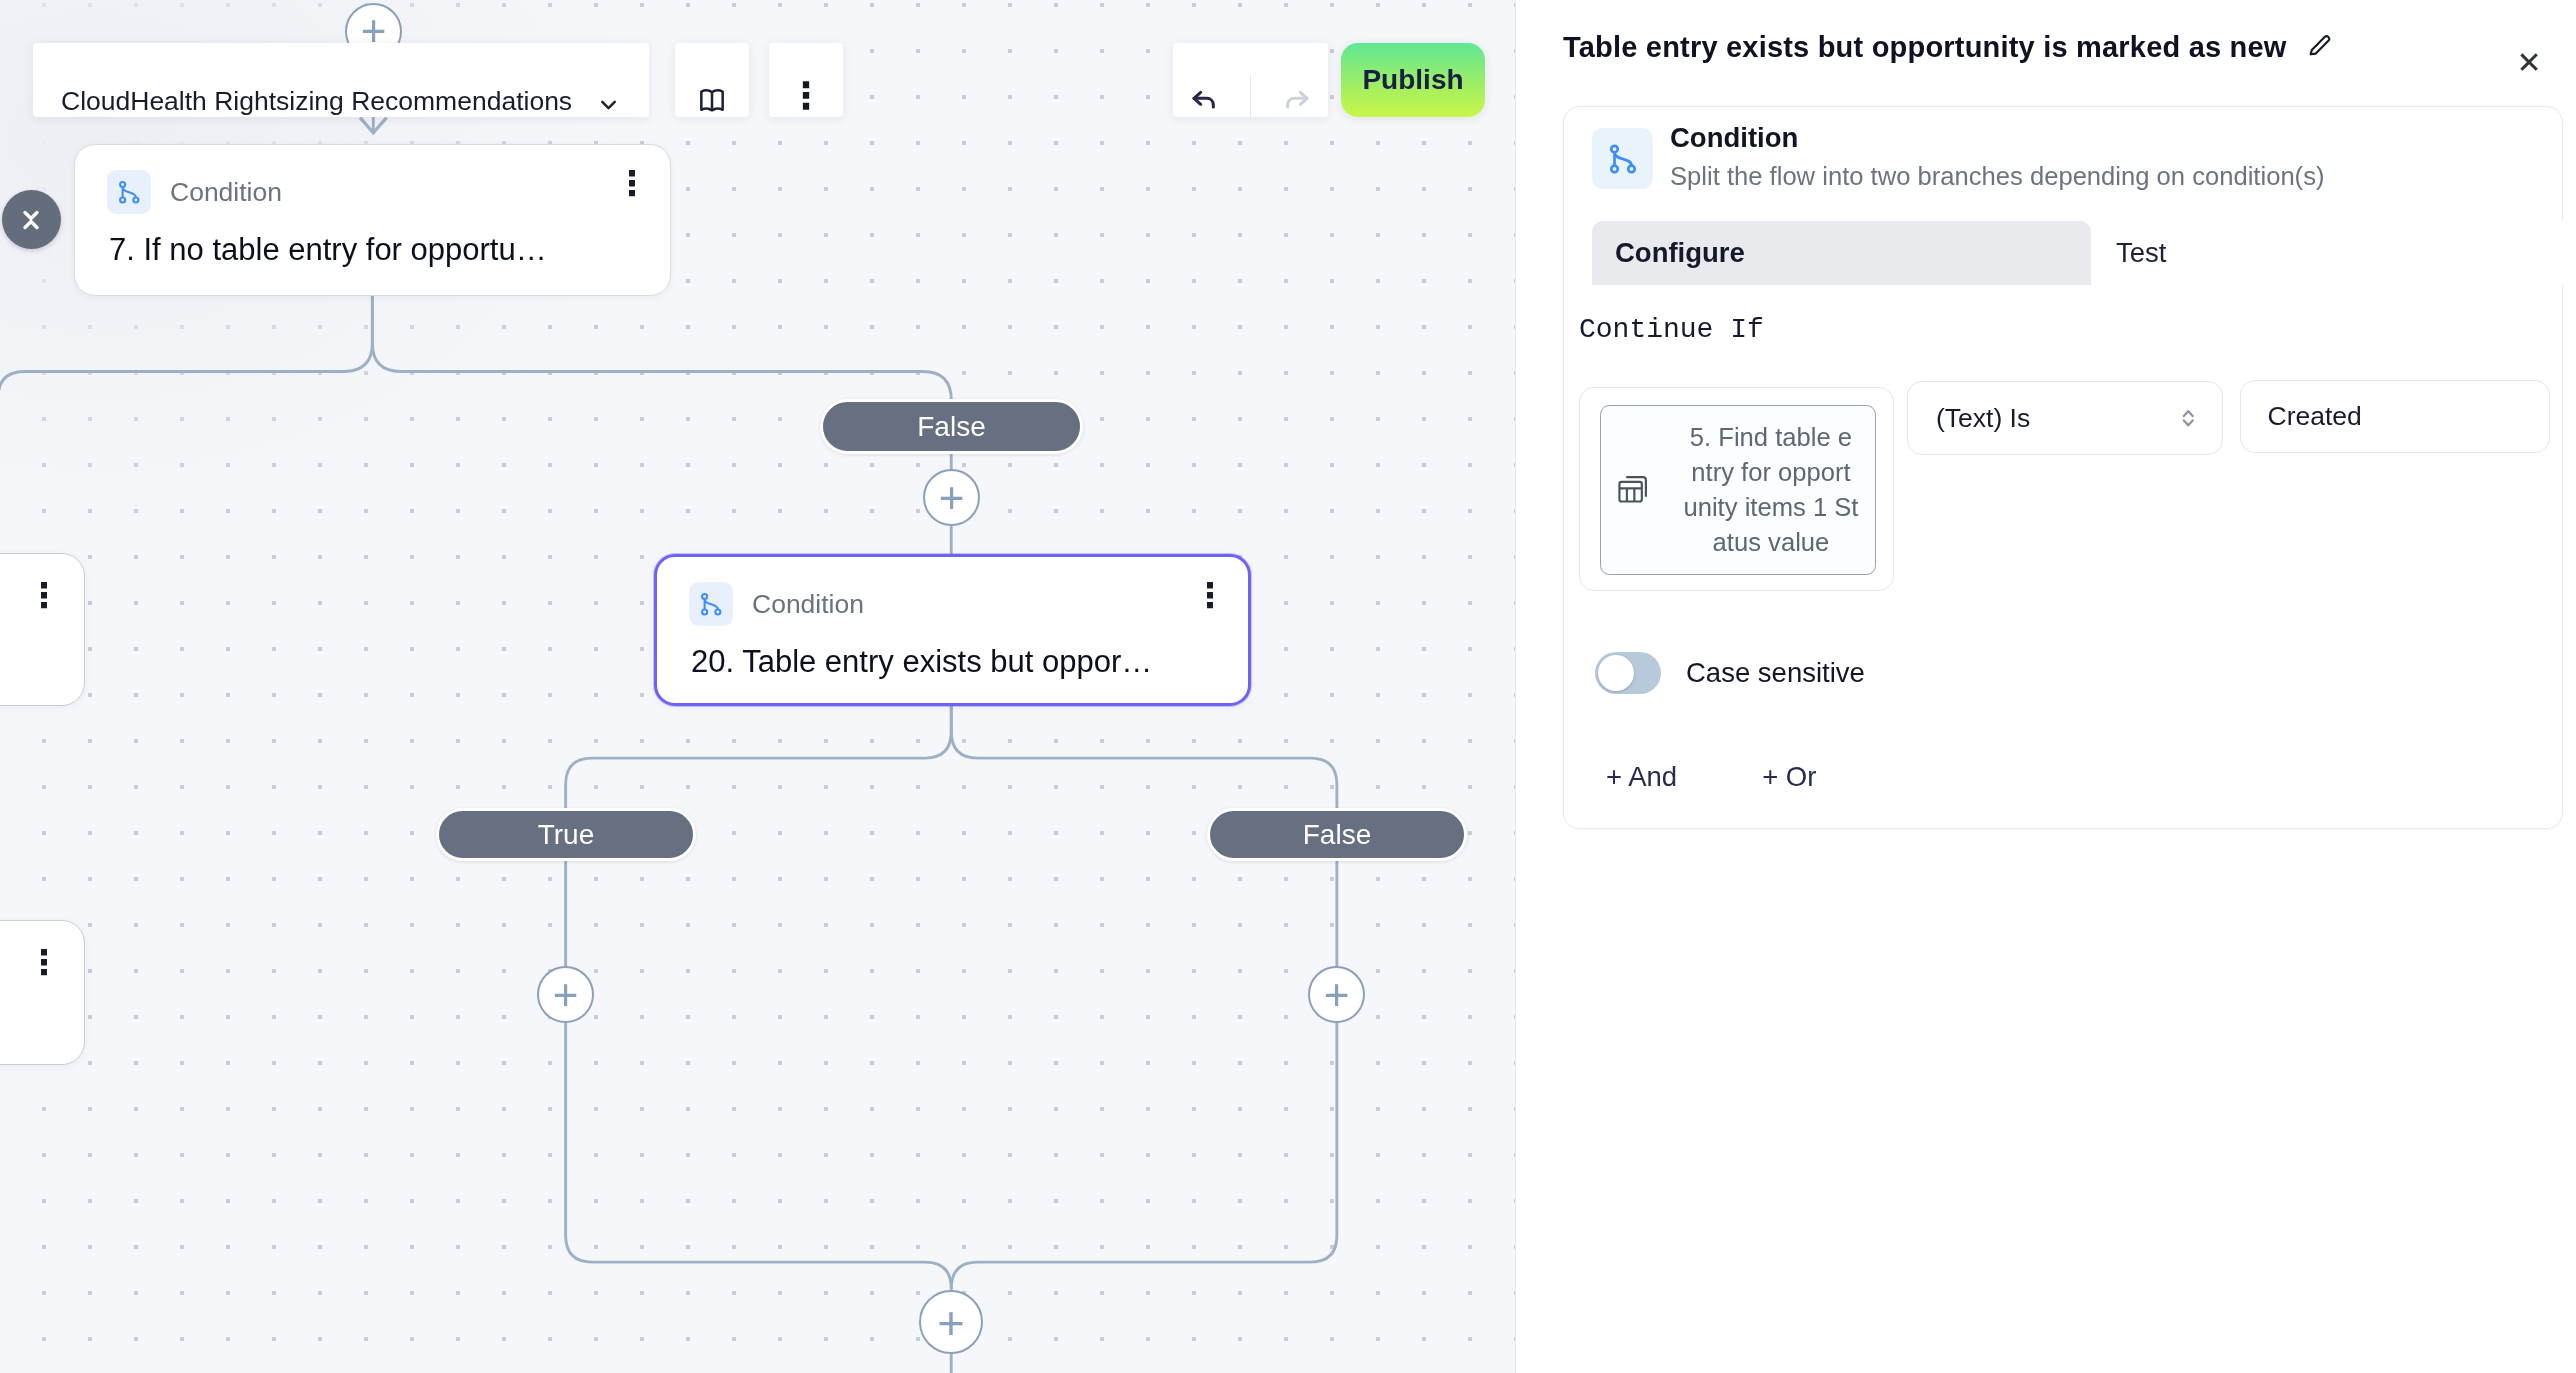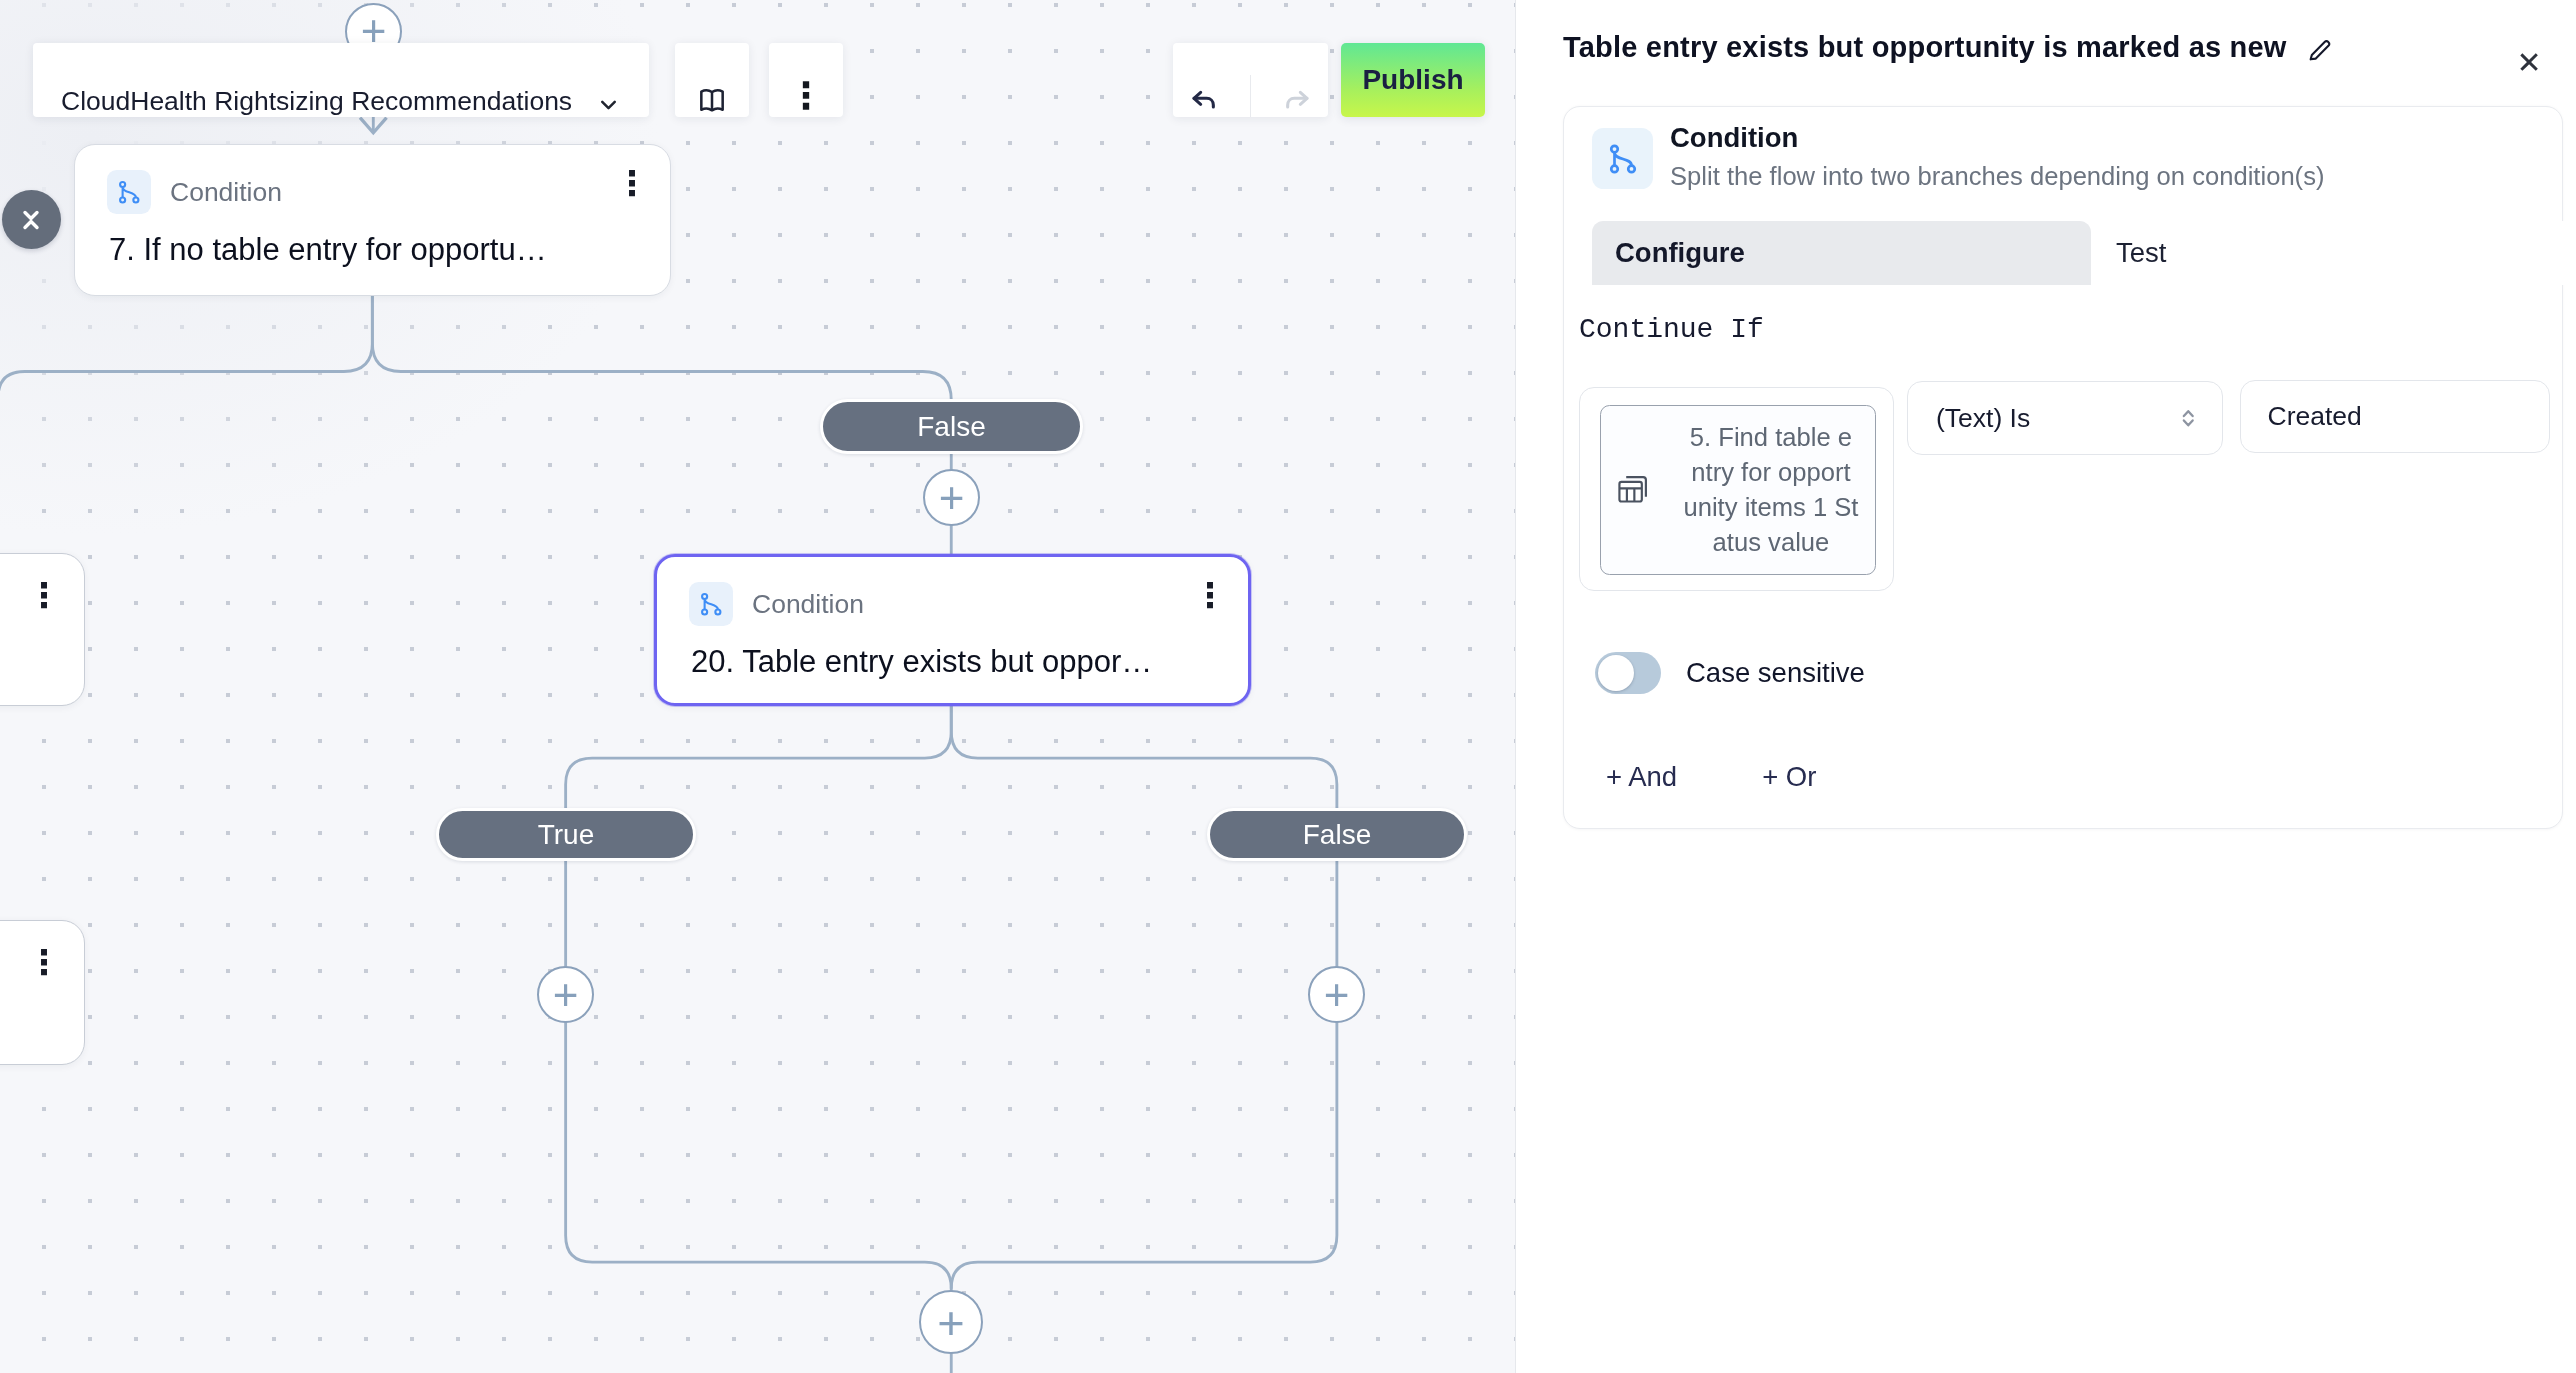--- a/index.html
+++ b/index.html
@@ -40,38 +40,38 @@
 
   .toolbar-item { position:absolute; background:#fff; border-radius:4px;
     box-shadow:0 1.9px 9.5px rgba(25,35,65,.08); z-index:6; display:flex; align-items:flex-end; }
   #flow-dropdown { left:33px; top:43px; width:616px; height:74px; padding:0 28px; gap:19px; cursor:pointer; }
   #flow-dropdown .label { font-size:26.5px; font-weight:500; color:#181c2e; flex:1; white-space:nowrap; }
   #book-btn { left:675px; top:43px; width:74px; height:74px; justify-content:center; cursor:pointer; }
   #canvas-kebab-btn { left:769px; top:43px; width:74px; height:74px; justify-content:center; cursor:pointer; }
   #canvas-kebab-btn .kb { font-size:36px; font-weight:700; color:#14181f; }
   #undo-redo { left:1173px; top:43px; width:155px; height:74px; justify-content:space-around; }
   #undo-redo .divider { width:1.9px; height:42px; background:#e8eaee; }
-  #publish-btn { position:absolute; left:1341px; top:43px; width:144px; height:74px; border-radius:5px;
+  #publish-btn { position:absolute; left:1341px; top:43px; width:144px; height:74px; border-radius:17px;
     background:linear-gradient(180deg,#60e794 0%,#a8f05c 65%,#c8f64a 100%);
     display:flex; align-items:center; justify-content:center; z-index:6;
     font-size:28px; font-weight:700; color:#1a2042; cursor:pointer;
     box-shadow:0 1.9px 9.5px rgba(25,35,65,.10); }
 
   .edge-card { position:absolute; left:-296px; width:381px; background:#fff;
     border:1.9px solid #c8cdd6; border-radius:23px; z-index:4; box-shadow:0 1.9px 7.6px rgba(25,35,65,.05); }
   .edge-card .kebab { position:absolute; left:322px; top:21px; font-size:34px; font-weight:700; color:#181c28; cursor:pointer; }
 
   #collapse-btn { position:absolute; left:1.9px; top:190px; width:59px; height:59px; border-radius:50%;
     background:#646d7b; z-index:7; display:flex; align-items:center; justify-content:center; cursor:pointer;
     box-shadow:0 1.9px 5.7px rgba(20,30,60,.18); }
 
   
   #panel { position:absolute; left:1515px; top:0; width:1061px; height:1374px; background:#fff;
     border-left:1.9px solid #e6e8ec; z-index:10; }
-  #panel-title-row { position:absolute; left:47px; top:31px; display:flex; align-items:flex-end; gap:19px; }
+  #panel-title-row { position:absolute; left:47px; top:31px; display:flex; align-items:flex-start; gap:19px; }
   #panel-title { font-size:29px; font-weight:700; color:#0e1222; letter-spacing:0.2px; }
   #panel-close { position:absolute; right:25px; top:40px; width:44px; height:44px; display:flex;
     align-items:center; justify-content:center; font-size:30px; color:#2e323c; cursor:pointer; }
 
   #config-card { position:absolute; left:47px; top:106px; width:1000px; height:723px;
     border:1.9px solid #e9ebef; border-radius:17px; background:#fff; box-shadow:0 0.9px 2.8px rgba(16,24,40,.04); }
   #block-header { position:absolute; left:0; top:0; width:100%; height:114px; }
   #block-header .icon-tile { position:absolute; left:28px; top:21px; width:61px; height:61px;
     background:#e9f3fb; border-radius:11.4px; display:flex; align-items:center; justify-content:center; }
   #block-name { position:absolute; left:106px; top:15px; font-size:27.5px; font-weight:700; color:#101523; }

